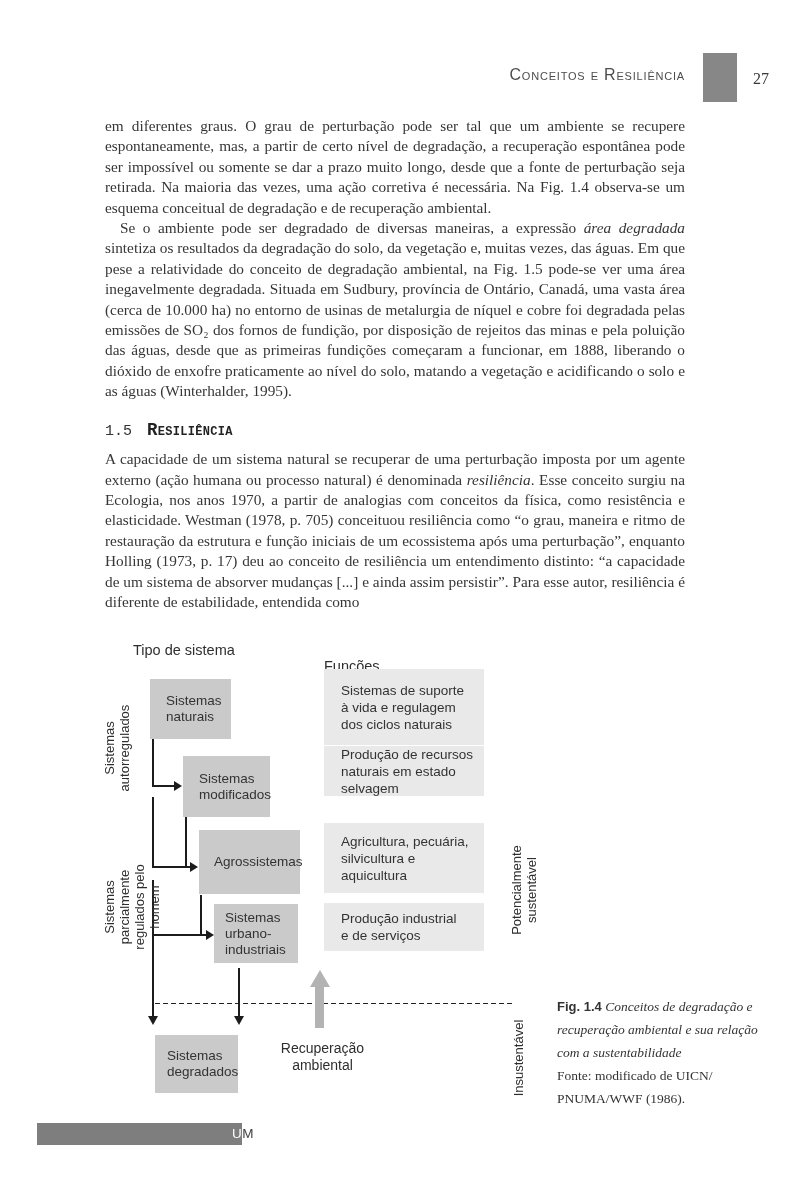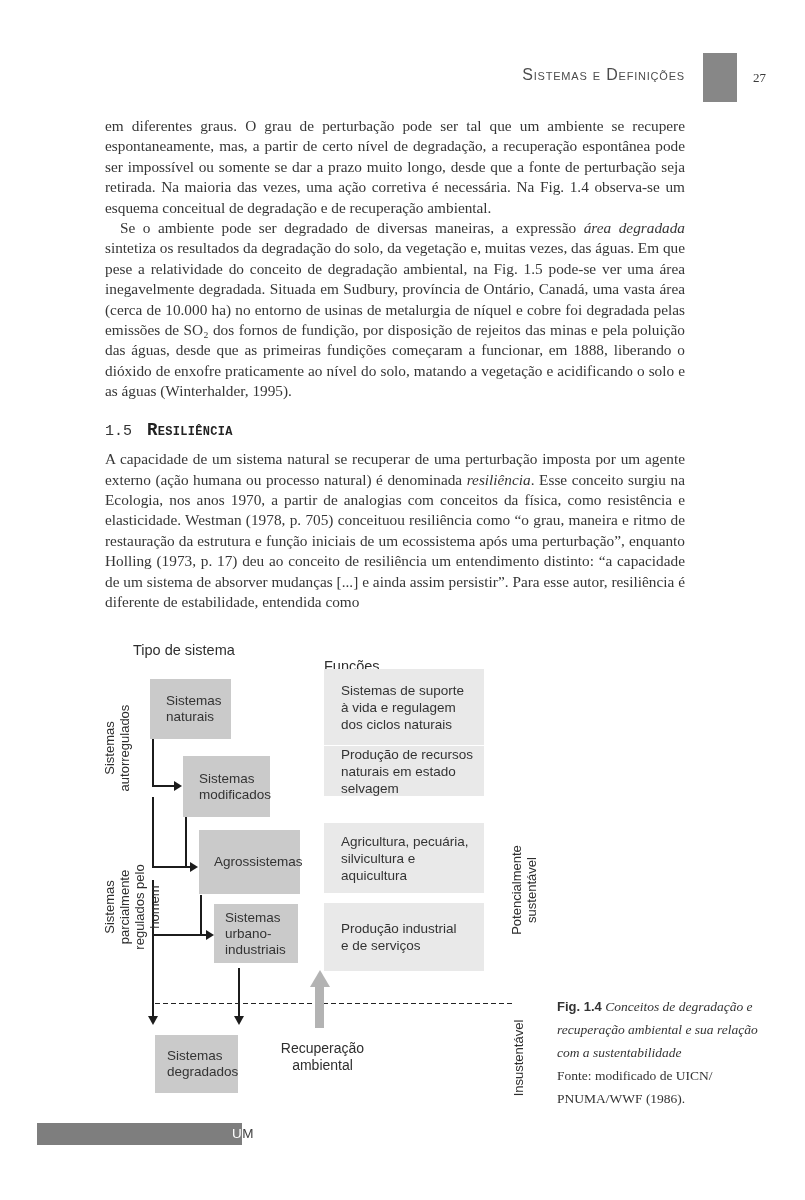--- a/index.html
+++ b/index.html
@@ -17,21 +17,21 @@
     width:805px;height:1200px;position:relative;overflow:hidden;
     font-family:"Liberation Serif","DejaVu Serif",serif;color:var(--text);
   }
   
   .runhead-title{
     position:absolute;top:66px;right:120px;
     font-family:"Liberation Sans","DejaVu Sans",sans-serif;
     font-variant:small-caps;font-size:16px;letter-spacing:.8px;color:#4c4c4c;
   }
   .runhead-block{position:absolute;left:703px;top:53px;width:34px;height:49px;background:var(--header-block);}
-  .runhead-pagenum{position:absolute;left:753px;top:70px;font-size:13px;color:#3a3a3a;}
+  .runhead-pagenum{position:absolute;left:753px;top:70px;font-size:16px;color:#3a3a3a;}
   
   .bodytext{
     position:absolute;left:105px;top:116px;width:580px;
     font-size:15.3px;line-height:20.4px;text-align:justify;
   }
   .bodytext p{margin:0;}
   .bodytext p.indent{text-indent:15px;}
   .section-head{
     margin:17px 0 7px 0;text-align:left;
     font-family:Liberation Mono, monospace;color:#222;
@@ -72,21 +72,21 @@
   
   .footer-bar{position:absolute;left:37px;top:1123px;width:205px;height:22px;background:var(--footer-bar);}
   .footer-word{position:absolute;left:232px;top:1126px;
     font-family:"Liberation Sans","DejaVu Sans",sans-serif;font-size:13.5px;letter-spacing:.5px;}
   .footer-word .on{color:#ffffff;}
   .footer-word .off{color:#3f3f3f;}
 </style>
 </head>
 <body>
 
-<div class="runhead-title">Sistemas e Definições</div>
+<div class="runhead-title">Conceitos e Resiliência</div>
 <div class="runhead-block"></div>
 <div class="runhead-pagenum">27</div>
 
 <div class="bodytext">
   <p>em diferentes graus. O grau de perturbação pode ser tal que um ambiente se recupere espontaneamente, mas, a partir de certo nível de degradação, a recuperação espontânea pode ser impossível ou somente se dar a prazo muito longo, desde que a fonte de perturbação seja retirada. Na maioria das vezes, uma ação corretiva é necessária. Na Fig. 1.4 observa-se um esquema conceitual de degradação e de recuperação ambiental.</p>
   <p class="indent"><span>Se o ambiente pode ser degradado de diversas maneiras, a expressão </span><span class="it">área degradada</span><span> sintetiza os resultados da degradação do solo, da vegetação e, muitas vezes, das águas. Em que pese a relatividade do conceito de degradação ambiental, na Fig. 1.5 pode-se ver uma área inegavelmente degradada. Situada em Sudbury, província de Ontário, Canadá, uma vasta área (cerca de 10.000 ha) no entorno de usinas de metalurgia de níquel e cobre foi degradada pelas emissões de SO₂ dos fornos de fundição, por disposição de rejeitos das minas e pela poluição das águas, desde que as primeiras fundições começaram a funcionar, em 1888, liberando o dióxido de enxofre praticamente ao nível do solo, matando a vegetação e acidificando o solo e as águas (Winterhalder, 1995).</span></p>
   <h2 class="section-head"><span class="section-num">1.5</span><span class="section-title">Resiliência</span></h2>
   <p><span>A capacidade de um sistema natural se recuperar de uma perturbação imposta por um agente externo (ação humana ou processo natural) é denominada </span><span class="it">resiliência</span><span>. Esse conceito surgiu na Ecologia, nos anos 1970, a partir de analogias com conceitos da física, como resistência e elasticidade. Westman (1978, p. 705) conceituou resiliência como “o grau, maneira e ritmo de restauração da estrutura e função iniciais de um ecossistema após uma perturbação”, enquanto Holling (1973, p. 17) deu ao conceito de resiliência um entendimento distinto: “a capacidade de um sistema de absorver mudanças [...] e ainda assim persistir”. Para esse autor, resiliência é diferente de estabilidade, entendida como</span></p>
 </div>
 
@@ -106,21 +106,21 @@
 degradados</div>
 
   <div class="funbox" style="top:29px;height:76px;">Sistemas de suporte
 à vida e regulagem
 dos ciclos naturais</div>
   <div class="funbox" style="top:106px;height:50px;">Produção de recursos
 naturais em estado
 selvagem</div>
   <div class="funbox" style="top:183px;height:70px;">Agricultura, pecuária,
 silvicultura e aquicultura</div>
-  <div class="funbox" style="top:263px;height:68px;">Produção industrial
+  <div class="funbox" style="top:263px;height:48px;">Produção industrial
 e de serviços</div>
 
   <div class="vline" style="left:52px;top:99px;width:2px;height:48px;"></div>
   <div class="hline" style="left:52px;top:145px;width:22px;height:2px;"></div>
   <div class="arr-right" style="left:74px;top:141px;"></div>
 
   <div class="vline" style="left:52px;top:157px;width:2px;height:71px;"></div>
   <div class="vline" style="left:85px;top:177px;width:2px;height:51px;"></div>
   <div class="hline" style="left:52px;top:226px;width:38px;height:2px;"></div>
   <div class="arr-right" style="left:90px;top:222px;"></div>

